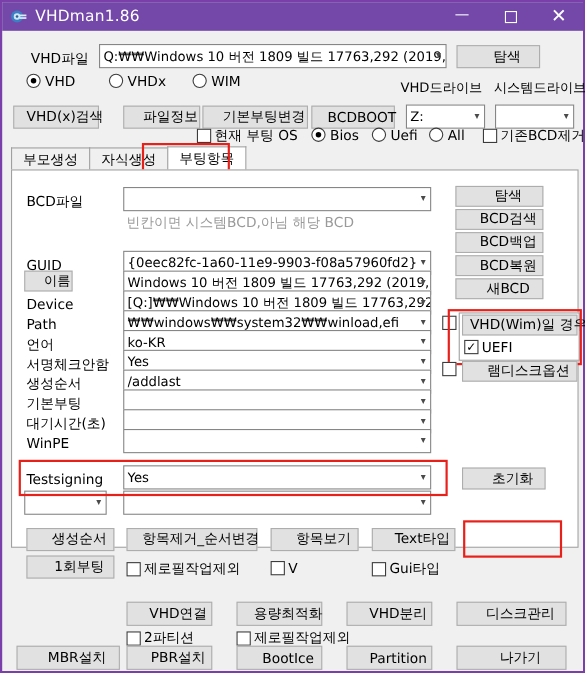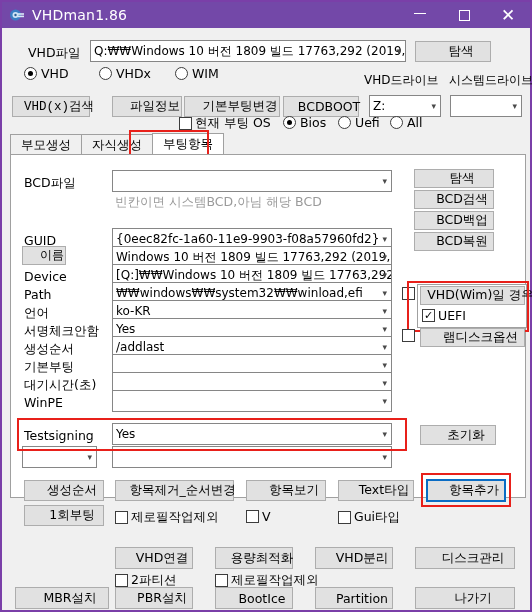--- a/index.html
+++ b/index.html
@@ -140,21 +140,21 @@
     <span>VHDx</span>
   </div>
   <div class="rad" style="left:173px;top:64px;">
     <span class="circ"></span>
     <span>WIM</span>
   </div>
 
   <div class="lbl" style="left:362px;top:71px;font-size:12px;">VHD드라이브</div>
   <div class="lbl" style="left:447px;top:71px;font-size:12px;">시스템드라이브</div>
 
-  <div class="btn" style="left:10px;top:94px;width:78px;height:21px;font-family:Liberation Mono, monospace;">VHD(x)검색</div>
+  <div class="btn" style="left:10px;top:94px;width:78px;height:21px;">VHD(x)검색</div>
   <div class="btn" style="left:110px;top:94px;width:70px;height:21px;">파일정보</div>
   <div class="btn" style="left:182px;top:94px;width:96px;height:21px;text-align:center;">기본부팅변경</div>
   <div class="btn" style="left:281px;top:94px;width:76px;height:21px;">BCDBOOT</div>
 
   <div class="combo" style="left:367px;top:93px;width:72px;">
     <span class="txt">Z:</span>
     <span class="arw">▾</span>
   </div>
   <div class="combo" style="left:448px;top:93px;width:72px;">
     <span class="txt"></span>
@@ -172,20 +172,24 @@
     <span>Bios</span>
   </div>
   <div class="rad" style="left:336px;top:113px;">
     <span class="circ"></span>
     <span>Uefi</span>
   </div>
   <div class="rad" style="left:388px;top:113px;">
     <span class="circ"></span>
     <span>All</span>
   </div>
+  <div class="cbx" style="left:437px;top:113px;">
+    <span class="box"></span>
+    <span>기존BCD제거</span>
+  </div>
 
   <div class="tabstrip">
     <div class="tab">부모생성</div>
     <div class="tab">자식생성</div>
     <div class="tab active">부팅항목</div>
   </div>
   <div class="redbox" style="left:127px;top:128px;width:80px;height:27px;"></div>
 
   <div class="tabpanel"></div>
 
@@ -270,20 +274,21 @@
     <span class="txt"></span>
     <span class="arw">▾</span>
   </div>
 
   <div class="redbox" style="left:15px;top:416px;width:390px;height:33px;"></div>
 
   <div class="btn" style="left:412px;top:167px;width:80px;height:19px;">탐색</div>
   <div class="btn" style="left:412px;top:209px;width:80px;height:19px;">BCD백업</div>
   <div class="btn" style="left:412px;top:188px;width:80px;height:19px;">BCD검색</div>
   <div class="btn" style="left:412px;top:230px;width:80px;height:19px;">BCD복원</div>
+  <div class="btn" style="left:412px;top:251px;width:80px;height:19px;">새BCD</div>
 
   <div class="cbx" style="left:400px;top:285px;">
     <span class="box"></span>
   </div>
   <div class="groupbox" style="left:415px;top:282px;width:110px;height:44px;"></div>
   <div class="btn" style="left:418px;top:284px;width:105px;height:19px;">VHD(Wim)일 경우</div>
   <div class="cbx" style="left:420px;top:306px;">
     <span class="box">✓</span>
     <span>UEFI</span>
   </div>
@@ -293,21 +298,20 @@
     <span class="box"></span>
   </div>
   <div class="btn" style="left:418px;top:326px;width:105px;height:19px;">램디스크옵션</div>
 
   <div class="btn" style="left:418px;top:423px;width:76px;height:20px;">초기화</div>
 
   <div class="btn" style="left:22px;top:478px;width:80px;height:21px;">생성순서</div>
   <div class="btn" style="left:113px;top:478px;width:119px;height:21px;">항목제거_순서변경</div>
   <div class="btn" style="left:244px;top:478px;width:80px;height:21px;">항목보기</div>
   <div class="btn" style="left:336px;top:478px;width:76px;height:21px;">Text타입</div>
-  <div class="btn focus" style="left:424px;top:477px;width:80px;height:23px;">항목추가</div>
   <div class="redbox" style="left:419px;top:471px;width:90px;height:34px;"></div>
 
   <div class="btn" style="left:22px;top:503px;width:80px;height:21px;">1회부팅</div>
   <div class="cbx" style="left:113px;top:507px;">
     <span class="box"></span>
     <span>제로필작업제외</span>
   </div>
   <div class="cbx" style="left:244px;top:507px;">
     <span class="box"></span>
     <span>V</span>

